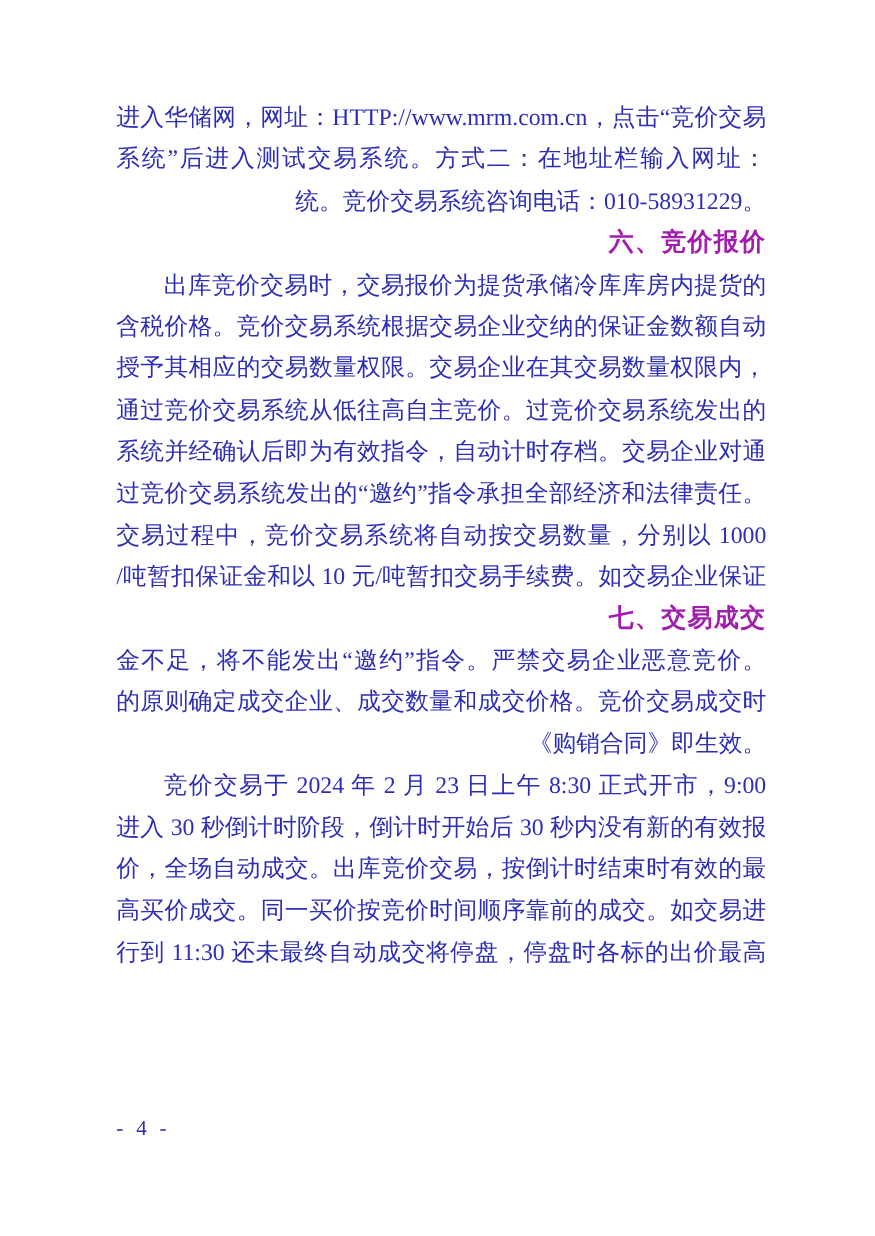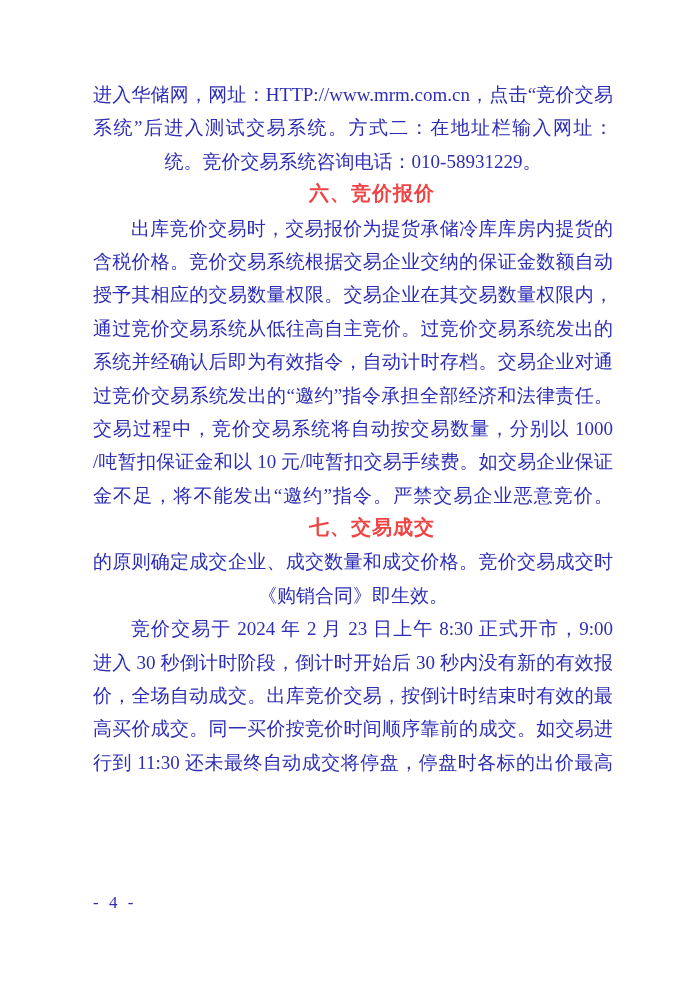--- a/index.html
+++ b/index.html
@@ -14,35 +14,35 @@
     position: absolute;
     left: 93px; top: 78px;
     width: 520px;
     color: #2e2eb5;
     font-size: 19px;
   }
   .line {
     height: 33.4px;
     line-height: 33.4px;
     overflow: hidden;
-    text-align: center;
+    text-align: right;
   }
   .fill {
     text-align: justify;
     text-align-last: justify;
   }
   .first {
     text-indent: 38px;
   }
   .heading {
-    font-family: Liberation Mono, monospace;
+    font-family: Liberation Serif, serif;
     font-weight: 700;
     font-size: 20px;
     text-indent: 38px;
-    color: #ef4444;
+    color: #a21caf;
     letter-spacing: 1px;
   }
   .footer {
     position: absolute;
     left: 93px; top: 893px;
     color: #2e2eb5;
     font-size: 17px;
     letter-spacing: 3px;
   }
 </style>
@@ -57,23 +57,23 @@
 
   <div class="line heading">六、竞价报价</div>
   <div class="line fill first">出库竞价交易时，交易报价为提货承储冷库库房内提货的</div>
   <div class="line fill">含税价格。竞价交易系统根据交易企业交纳的保证金数额自动</div>
   <div class="line fill">授予其相应的交易数量权限。交易企业在其交易数量权限内，</div>
   <div class="line fill">通过竞价交易系统从低往高自主竞价。过竞价交易系统发出的</div>
   <div class="line fill">系统并经确认后即为有效指令，自动计时存档。交易企业对通</div>
   <div class="line fill">过竞价交易系统发出的“邀约”指令承担全部经济和法律责任。</div>
   <div class="line fill">交易过程中，竞价交易系统将自动按交易数量，分别以 1000 元</div>
   <div class="line fill">/吨暂扣保证金和以 10 元/吨暂扣交易手续费。如交易企业保证</div>
+  <div class="line heading">七、交易成交</div>
+
   <div class="line fill">金不足，将不能发出“邀约”指令。严禁交易企业恶意竞价。</div>
-
-  <div class="line heading">七、交易成交</div>
   <div class="line fill">的原则确定成交企业、成交数量和成交价格。竞价交易成交时</div>
   <div class="line">《购销合同》即生效。</div>
   <div class="line fill first">竞价交易于 2024 年 2 月 23 日上午 8:30 正式开市，9:00</div>
   <div class="line fill">进入 30 秒倒计时阶段，倒计时开始后 30 秒内没有新的有效报</div>
   <div class="line fill">价，全场自动成交。出库竞价交易，按倒计时结束时有效的最</div>
   <div class="line fill">高买价成交。同一买价按竞价时间顺序靠前的成交。如交易进</div>
   <div class="line fill">行到 11:30 还未最终自动成交将停盘，停盘时各标的出价最高</div>
 
 </div>
 

